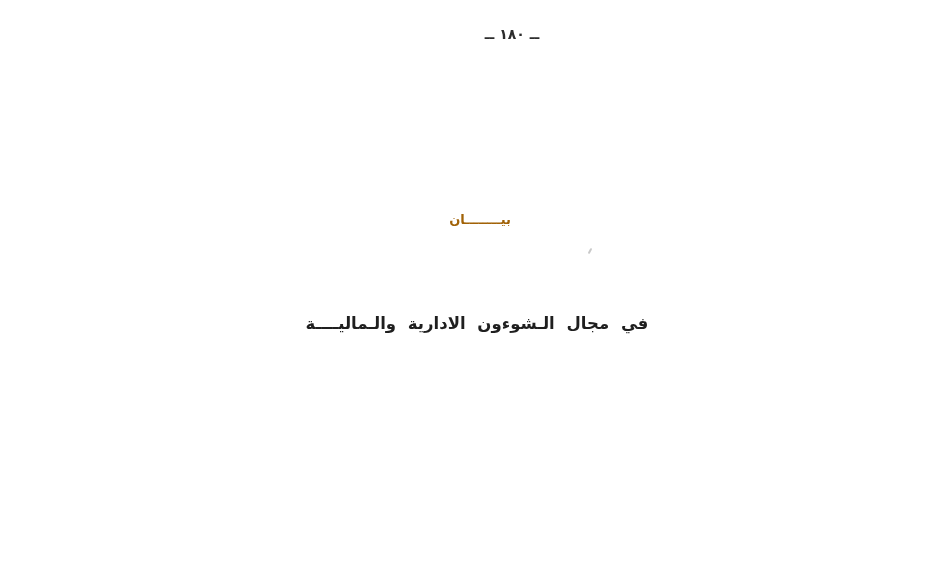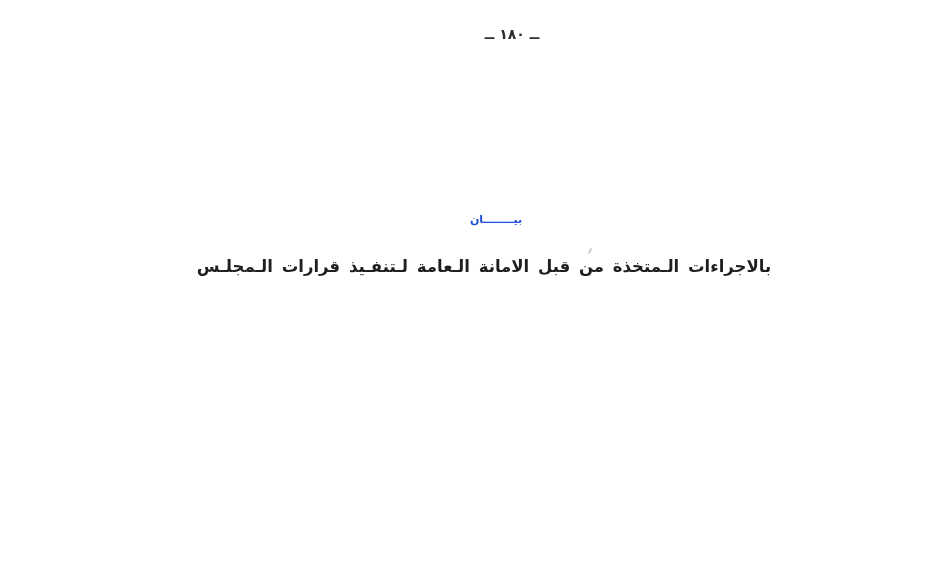--- a/index.html
+++ b/index.html
@@ -29,24 +29,23 @@
     top: 24px;
     left: 512px;
     font-size: 14px;
     line-height: 20px;
     letter-spacing: 1px;
     color: #2c2c2c;
   }
   .doc-title {
     top: 206px;
     left: 480px;
-    font-size: 11px;
+    font-size: 13px;
     line-height: 28px;
-    color: #1d4ed8;
-    margin-left: 16px;
+    color: #a16207;
   }
   .doc-line-1 {
     top: 252px;
     left: 484px;
     font-size: 16.5px;
     line-height: 30px;
     word-spacing: 3px;
     color: #1f1f1f;
   }
   .doc-line-2 {
@@ -70,18 +69,18 @@
 </style>
 </head>
 <body>
 
 <div class="page">
 
   <div class="txt page-number">ــ ١٨٠ ــ</div>
 
   <div class="txt doc-title">بيــــــــان</div>
 
-  <div class="txt doc-line-1">بالاجراءات الـمتخذة من قبل الامانة الـعامة لـتنفـيذ قرارات الـمجلـس</div>
 
+  <div class="txt doc-line-2">في مجال الـشوءون الادارية والـماليــــة</div>
 
   <div class="speck"></div>
 
 </div>
 
 </body></html>

